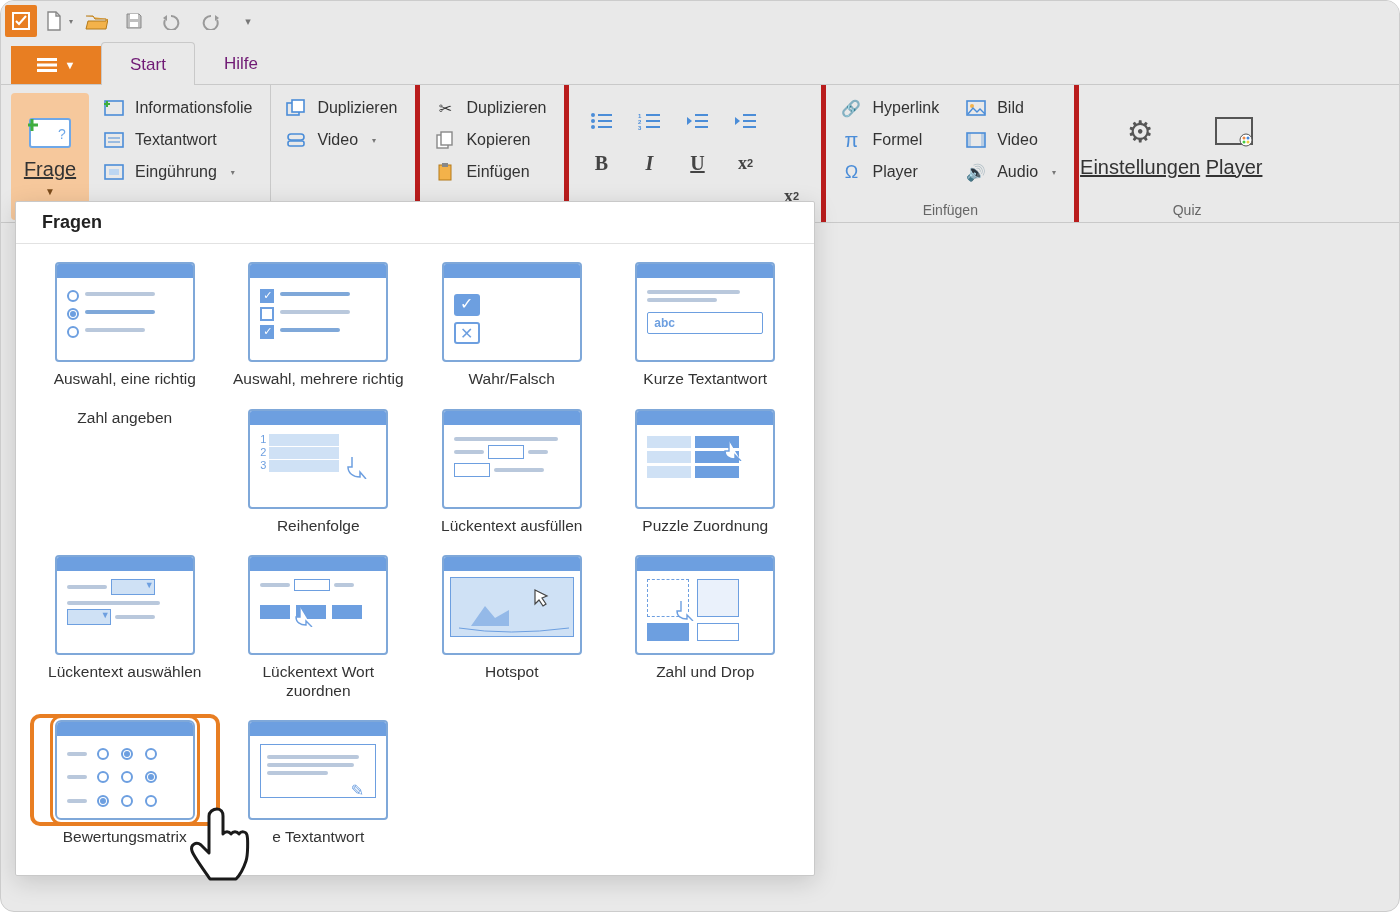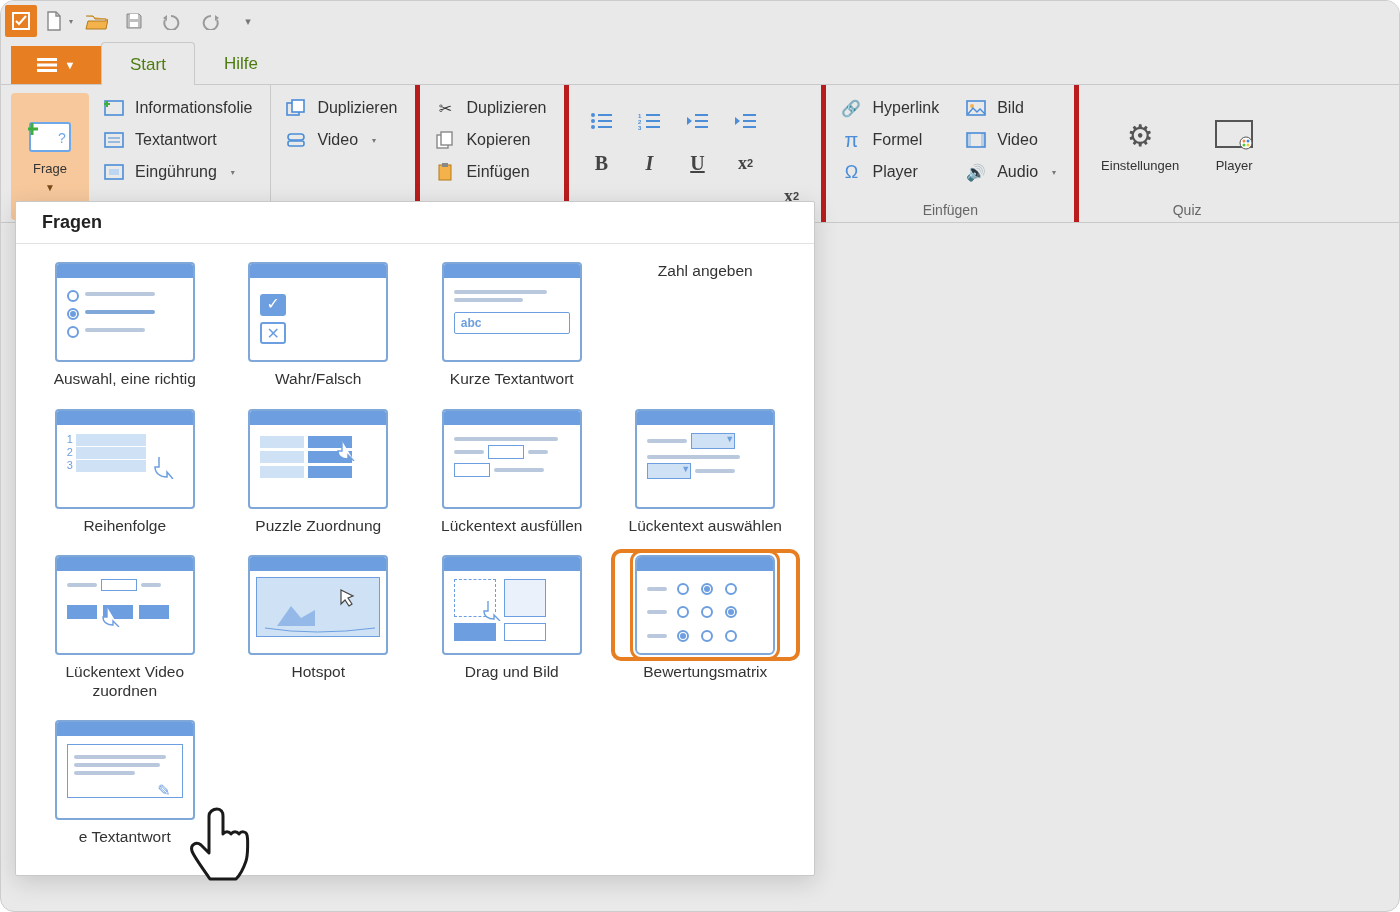--- a/index.html
+++ b/index.html
@@ -48,21 +48,21 @@
     width: 90px; height: 38px;
     background: #e87e22;
     margin-left: 10px;
     display: flex; align-items: center; justify-content: center;
     gap: 8px;
     cursor: pointer;
   }
   .tab {
     padding: 12px 28px 10px;
     font-size: 17px;
-    color: #4d7c0f;
+    color: #701a75;
     cursor: pointer;
     border: 1px solid transparent;
     border-bottom: none;
     position: relative;
   }
   .tab.active {
     background: #e9e9e9;
     border-color: #c9c9c9;
     border-top-left-radius: 4px;
     border-top-right-radius: 4px;
@@ -100,21 +100,21 @@
     flex-direction: column;
     align-items: center;
     justify-content: center;
     gap: 6px;
     cursor: pointer;
     padding: 6px 2px;
     border-radius: 4px;
   }
   .big-btn.highlight { background: #f6c89c; }
   .big-btn .icon-box { width: 44px; height: 36px; display:flex; align-items:center; justify-content:center; }
-  .big-btn .lbl { font-size: 13px; color: #333; text-align:center; line-height:1.1; }
+  .big-btn .lbl { font-size: 20px; color: #333; text-align:center; line-height:1.1;text-decoration:underline; }
 
   .stack { display:flex; flex-direction:column; gap:2px; }
   .small-btn {
     height: 30px;
     display:flex; align-items:center; gap:10px;
     padding: 2px 8px 2px 4px;
     cursor:pointer;
     font-size: 16px; color:#333;
     white-space: nowrap;
   }
@@ -493,20 +493,31 @@
       <div><span class="radio"></span><span class="line gray" style="display:inline-block;width:70px;"></span></div>
       <div><span class="radio fill"></span><span class="line" style="display:inline-block;width:70px;"></span></div>
       <div><span class="radio"></span><span class="line gray" style="display:inline-block;width:60px;"></span></div>
             </div>
           </div>
           <div class="q-label">Auswahl, eine richtig</div>
         </div>
         <div class="q-item">
           <div class="q-thumb">
             <div class="bar"></div>
+            <div class="body">
+      <div><span class="chk fill"></span><span class="line" style="display:inline-block;width:70px;"></span></div>
+      <div><span class="chk"></span><span class="line gray" style="display:inline-block;width:70px;"></span></div>
+      <div><span class="chk fill"></span><span class="line" style="display:inline-block;width:60px;"></span></div>
+            </div>
+          </div>
+          <div class="q-label">Auswahl, mehrere richtig</div>
+        </div>
+        <div class="q-item">
+          <div class="q-thumb">
+            <div class="bar"></div>
             <div class="body" style="display:flex;flex-direction:column;gap:6px;justify-content:center;">
       <div style="width:26px;height:22px;background:#6d9fe0;border-radius:3px;color:#fff;text-align:center;">✓</div>
       <div style="width:26px;height:22px;border:2px solid #6d9fe0;border-radius:3px;color:#6d9fe0;text-align:center;">✕</div>
             </div>
           </div>
           <div class="q-label">Wahr/Falsch</div>
         </div>
         <div class="q-item">
           <div class="q-thumb">
             <div class="bar"></div>
@@ -532,61 +543,61 @@
                 <path d="M6 2 v10 l-4 0 c0 6 5 10 12 10 v-5 l6 7" fill="#fff" stroke="#6d9fe0" stroke-width="1.5"></path>
               </svg>
             </div>
           </div>
           <div class="q-label">Reihenfolge</div>
         </div>
         <div class="q-item">
           <div class="q-thumb">
             <div class="bar"></div>
             <div class="body">
-      <div style="display:flex;gap:4px;margin:3px 0;">
-                <span style="width:44px;height:12px;background:#cfe1f5;"></span>
-                <span style="width:44px;height:12px;background:#6d9fe0;"></span>
-              </div>
-      <div style="display:flex;gap:4px;margin:3px 0;">
-                <span style="width:44px;height:12px;background:#cfe1f5;"></span>
-                <span style="width:44px;height:12px;background:#6d9fe0;"></span>
-              </div>
-      <div style="display:flex;gap:4px;margin:3px 0;">
-                <span style="width:44px;height:12px;background:#cfe1f5;"></span>
-                <span style="width:44px;height:12px;background:#6d9fe0;"></span>
-              </div>
-      <svg style="position:absolute;right:30px;top:14px;" width="20" height="22">
-                <path d="M6 2 v10 l-4 0 c0 5 4 8 10 8 v-4 l6 6" fill="#fff" stroke="#6d9fe0" stroke-width="1.4"></path>
-              </svg>
-            </div>
-          </div>
-          <div class="q-label">Puzzle Zuordnung</div>
-        </div>
-        <div class="q-item">
-          <div class="q-thumb">
-            <div class="bar"></div>
-            <div class="body">
       <div class="line gray" style="width:90%;"></div>
       <div style="display:flex;gap:4px;align-items:center;">
                 <span class="line gray" style="width:30px;"></span>
                 <span style="width:36px;height:14px;border:1.5px solid #6d9fe0;"></span>
                 <span class="line gray" style="width:20px;"></span>
               </div>
       <div style="display:flex;gap:4px;align-items:center;margin-top:4px;">
                 <span style="width:36px;height:14px;border:1.5px solid #6d9fe0;"></span>
                 <span class="line gray" style="width:50px;"></span>
               </div>
             </div>
           </div>
           <div class="q-label">Lückentext ausfüllen</div>
         </div>
         <div class="q-item">
           <div class="q-thumb">
             <div class="bar"></div>
             <div class="body">
+      <div style="display:flex;gap:4px;margin:3px 0;">
+                <span style="width:44px;height:12px;background:#cfe1f5;"></span>
+                <span style="width:44px;height:12px;background:#6d9fe0;"></span>
+              </div>
+      <div style="display:flex;gap:4px;margin:3px 0;">
+                <span style="width:44px;height:12px;background:#cfe1f5;"></span>
+                <span style="width:44px;height:12px;background:#6d9fe0;"></span>
+              </div>
+      <div style="display:flex;gap:4px;margin:3px 0;">
+                <span style="width:44px;height:12px;background:#cfe1f5;"></span>
+                <span style="width:44px;height:12px;background:#6d9fe0;"></span>
+              </div>
+      <svg style="position:absolute;right:30px;top:14px;" width="20" height="22">
+                <path d="M6 2 v10 l-4 0 c0 5 4 8 10 8 v-4 l6 6" fill="#fff" stroke="#6d9fe0" stroke-width="1.4"></path>
+              </svg>
+            </div>
+          </div>
+          <div class="q-label">Puzzle Zuordnung</div>
+        </div>
+        <div class="q-item">
+          <div class="q-thumb">
+            <div class="bar"></div>
+            <div class="body">
       <div style="display:flex;gap:4px;align-items:center;">
                 <span class="line gray" style="width:40px;"></span>
                 <span style="width:44px;height:16px;border:1.5px solid #6d9fe0;background:#cfe1f5;font-size:9px;text-align:right;color:#6d9fe0;">▼</span>
               </div>
       <div class="line gray" style="width:80%;margin-top:6px;"></div>
       <div style="display:flex;gap:4px;align-items:center;margin-top:4px;">
                 <span style="width:44px;height:16px;border:1.5px solid #6d9fe0;background:#cfe1f5;font-size:9px;text-align:right;color:#6d9fe0;">▼</span>
                 <span class="line gray" style="width:40px;"></span>
               </div>
             </div>
@@ -605,21 +616,21 @@
       <div style="display:flex;gap:6px;margin-top:14px;">
                 <span style="width:30px;height:14px;background:#6d9fe0;"></span>
                 <span style="width:30px;height:14px;background:#6d9fe0;"></span>
                 <span style="width:30px;height:14px;background:#6d9fe0;"></span>
               </div>
       <svg style="position:absolute;left:44px;top:34px;" width="20" height="22">
                 <path d="M6 2 v10 l-4 0 c0 5 4 8 10 8 v-4 l6 6" fill="#fff" stroke="#6d9fe0" stroke-width="1.4"></path>
               </svg>
             </div>
           </div>
-          <div class="q-label">Lückentext  Video zuordnen</div>
+          <div class="q-label">Lückentext  Wort zuordnen</div>
         </div>
         <div class="q-item">
           <div class="q-thumb">
             <div class="bar"></div>
             <div class="body" style="padding:6px;">
       <div style="height:60px;background:#cfe1f5;border:1px solid #6d9fe0;position:relative;">
         <svg width="100%" height="100%">
                   <path d="M20 48 l14 -20 l10 12 l14 -8 v16 z" fill="#6d9fe0" opacity="0.6"></path>
                   <path d="M8 50 q50 8 110 0" fill="none" stroke="#6d9fe0"></path>
                 </svg>
@@ -641,21 +652,21 @@
       </div>
       <div style="display:flex;gap:8px;margin-top:6px;">
         <div style="width:42px;height:18px;background:#6d9fe0;"></div>
         <div style="width:42px;height:18px;border:1.5px solid #6d9fe0;"></div>
       </div>
       <svg style="position:absolute;left:38px;top:28px;" width="20" height="22">
                 <path d="M6 2 v10 l-4 0 c0 5 4 8 10 8 v-4 l6 6" fill="#fff" stroke="#6d9fe0" stroke-width="1.4"></path>
               </svg>
             </div>
           </div>
-          <div class="q-label">Drag und Bild</div>
+          <div class="q-label">Zahl und Drop</div>
         </div>
         <div class="q-item selected">
           <div class="q-thumb">
             <div class="bar"></div>
             <div class="body" style="display:grid;grid-template-columns:24px repeat(3,18px);gap:4px 6px;align-items:center;">
       <span class="line gray" style="width:20px;"></span>
               <span class="radio"></span>
               <span class="radio fill"></span>
               <span class="radio"></span>
       <span class="line gray" style="width:20px;"></span>

